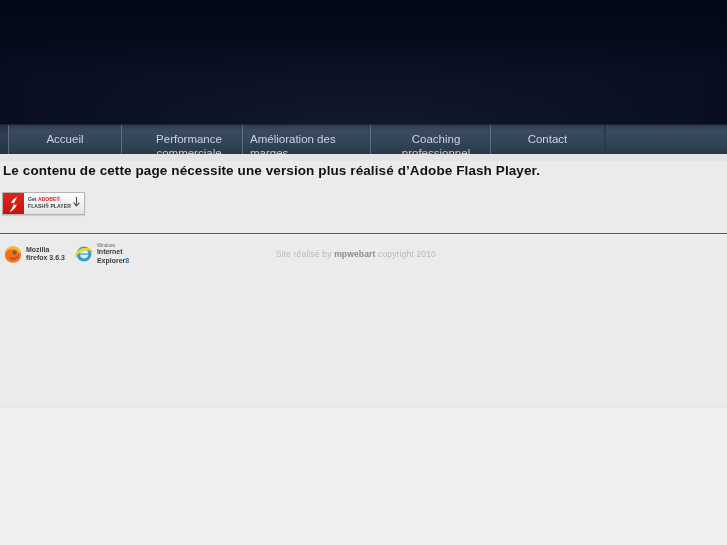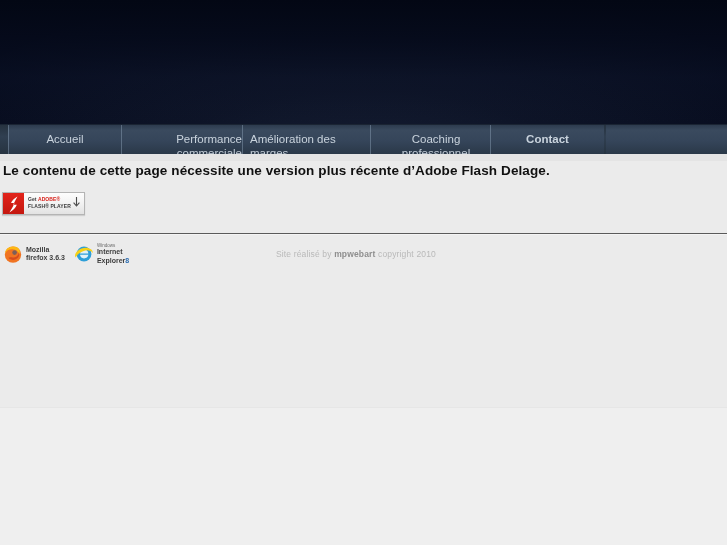--- a/index.html
+++ b/index.html
@@ -91,25 +91,25 @@
     text-align:center;
     border-left:1px solid rgba(150,172,194,0.42);
     cursor:pointer;
     overflow:hidden;
     white-space:normal;
   }
   .nav-item:first-of-type { border-left:none; }
   .nav-item .l1 { display:block; }
   .nav-item .l2 { display:block; opacity:0.95; }
   .nav-a { flex:0 0 113px; }
-  .nav-b { flex:0 0 121px; text-align:right; padding-left:14px; }
+  .nav-b { flex:0 0 121px; text-align:center; padding-left:14px; }
   .nav-c { flex:0 0 128px; text-align:left; padding-left:7px; }
   .nav-d { flex:0 0 120px; text-align:center; padding-left:11px; }
   .nav-e { flex:0 0 121px; }
-  .nav-f { flex:0 0 114px;font-weight:bold; }
+  .nav-f { flex:0 0 114px; }
 
   
   .content-top-band {
     position:absolute; left:0; top:154px; width:727px; height:7px;
     background:#e4e4e4;
   }
   .flash-msg {
     position:absolute; left:3px; top:163px;
     font-size:13.5px; font-weight:bold; color:#111;
     letter-spacing:0.1px;
@@ -227,21 +227,21 @@
     <div class="nav-item nav-f">
       <span class="l1">Contact</span>
       <span class="l2"></span>
     </div>
 
     <div class="nav-edge nav-edge-right"></div>
   </div>
 
   <div class="content-top-band"></div>
 
-  <div class="flash-msg">Le contenu de cette page nécessite une version plus récente d’Adobe Flash Delage.</div>
+  <div class="flash-msg">Le contenu de cette page nécessite une version plus réalisé d’Adobe Flash Player.</div>
 
   <div class="flash-badge">
     <div class="flash-logo">
       <svg width="13" height="17" viewBox="0 0 13 17" xmlns="http://www.w3.org/2000/svg">
         <path d="M10.5 0.6 C7.2 2.4 5.0 4.6 4.0 7.0 L7.4 7.0 C6.2 10.2 4.6 13.4 2.4 16.4 C6.2 14.4 8.6 11.8 9.8 8.8 L6.2 8.8 C7.6 6.0 9.0 3.2 10.5 0.6 Z" fill="#ffffff"></path>
       </svg>
     </div>
     <div class="flash-txt">
       <div>
         <span>Get</span>

